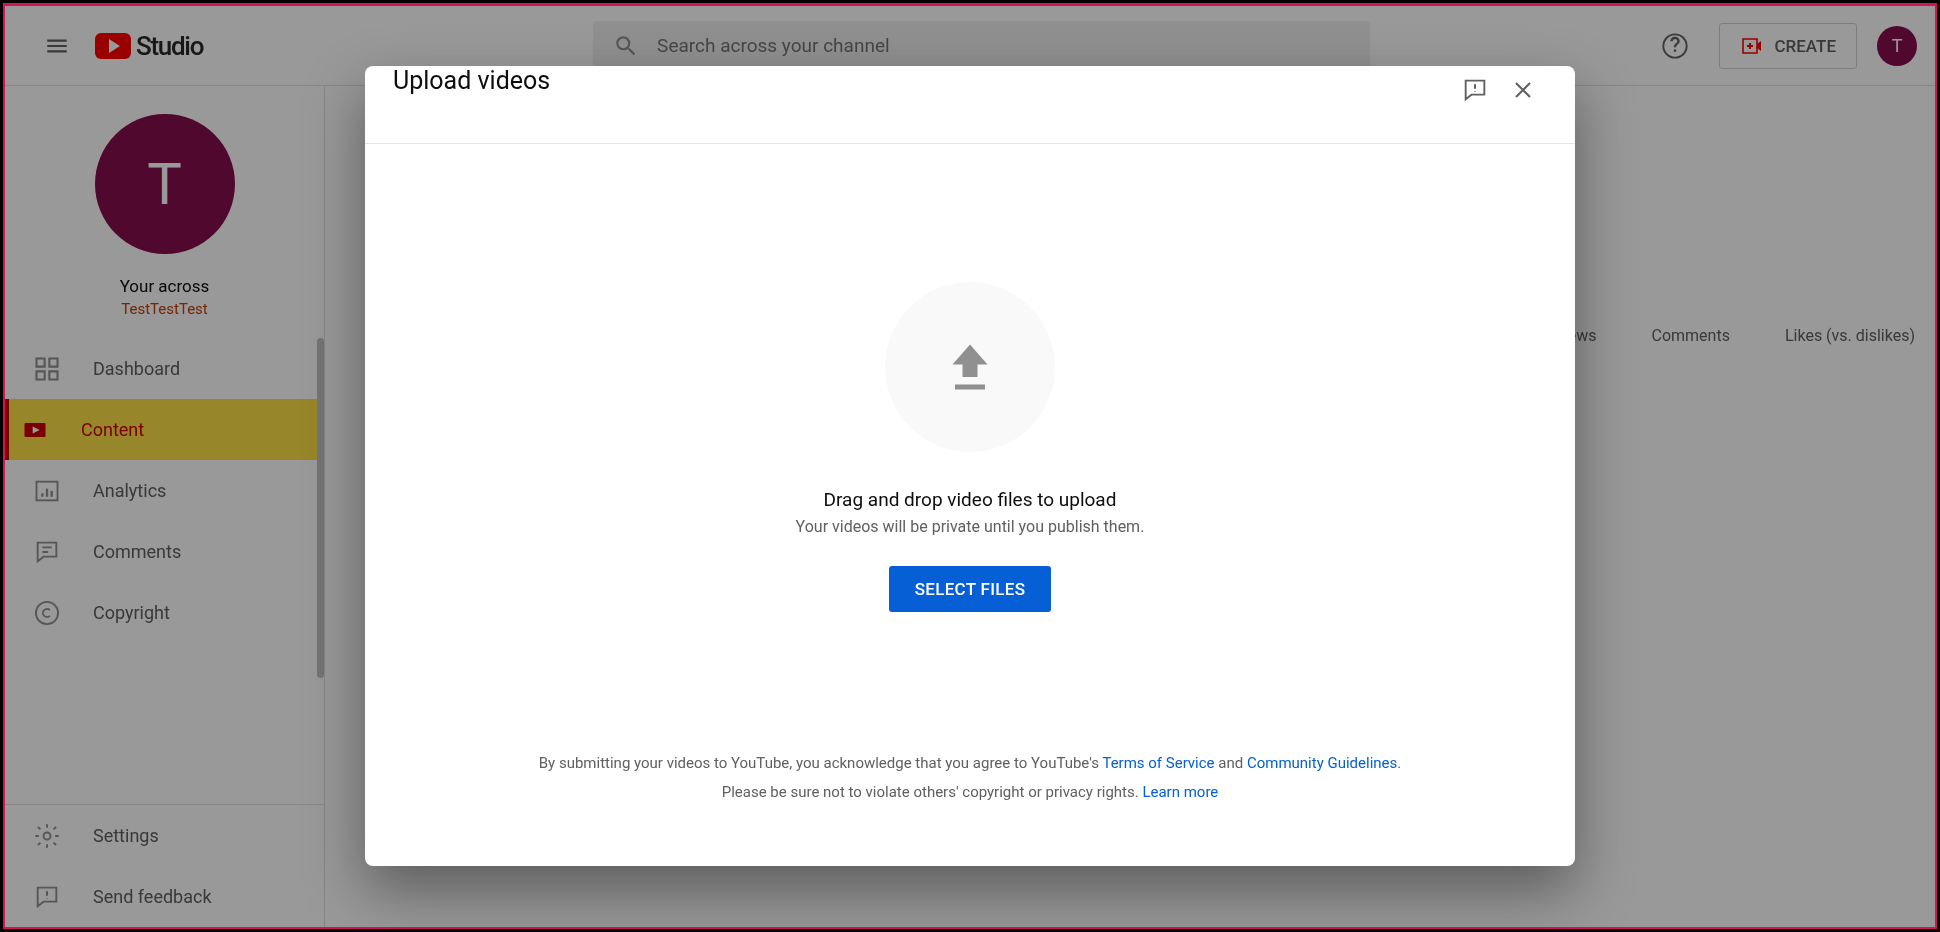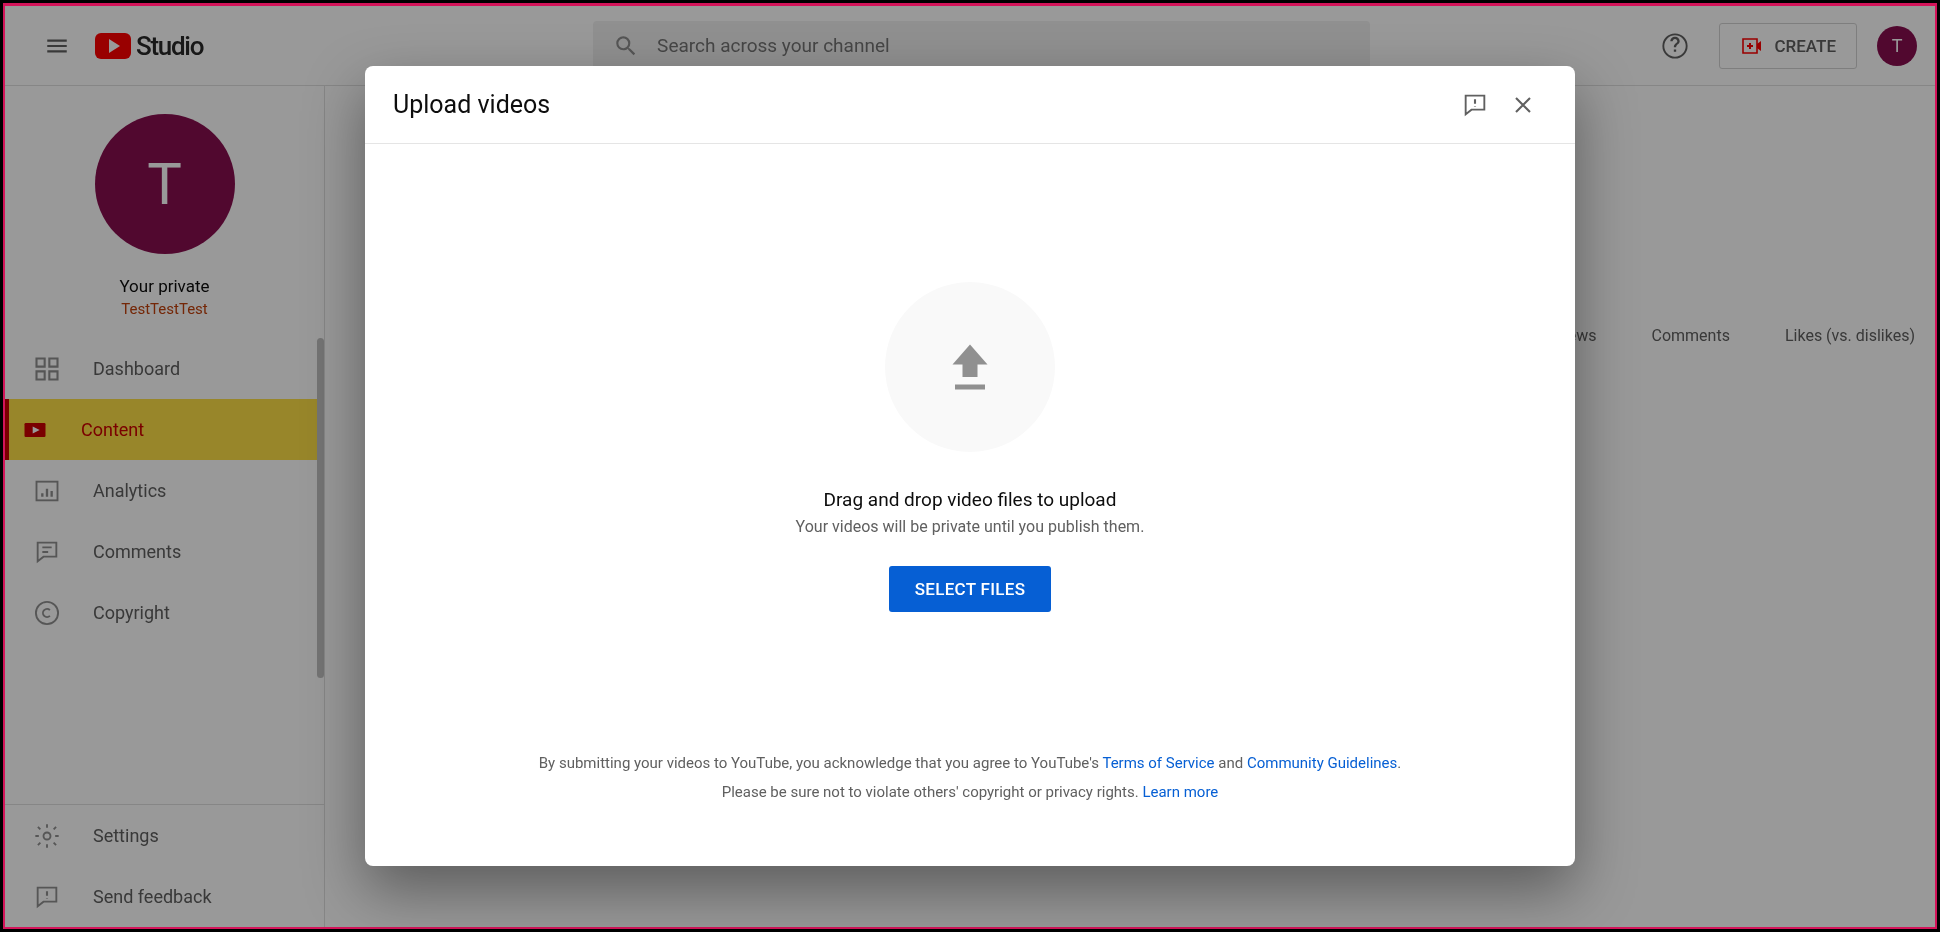--- a/index.html
+++ b/index.html
@@ -36,21 +36,21 @@
 .nav-item svg { width:28px; height:28px; color:#909090; }
 .nav-item.active { background:#fde047; color:#cc0000; border-left:4px solid #cc0000; padding-left:12px; }
 .nav-item.active svg { color:#cc0000; }
 .nav-bottom { border-top:1px solid #e0e0e0; }
 
 
 .content-cols { position:absolute; top:320px; right:20px; display:flex; gap:55px; font-size:16px; color:#606060; }
 
 
 .dialog { position:absolute; z-index:100; top:60px; left:50%; transform:translateX(-50%); width:1210px; height:800px; background:#fff; border-radius:8px; box-shadow:0 24px 60px rgba(0,0,0,0.4); display:flex; flex-direction:column; }
-.dialog-header { height:78px; display:flex; align-items:center; padding:0 28px; border-bottom:1px solid #e5e5e5; }
+.dialog-header { height:78px; display:flex; align-items:flex-start; padding:0 28px; border-bottom:1px solid #e5e5e5; }
 .dialog-title { font-size:25px; color:#0d0d0d; flex:1; }
 .dialog-header .icon-btn svg { width:28px; height:28px; color:#606060; }
 .dialog-body { flex:1; display:flex; flex-direction:column; align-items:center; justify-content:center; }
 .upload-circle { width:170px; height:170px; border-radius:50%; background:#f9f9f9; display:flex; align-items:center; justify-content:center; cursor:pointer; }
 .upload-circle svg { width:60px; height:60px; color:#909090; }
 .drop-title { margin-top:36px; font-size:19px; color:#0d0d0d; }
 .drop-sub { margin-top:6px; font-size:16px; color:#606060; }
 .select-btn { margin-top:30px; background:#065fd4; color:#fff; border:none; padding:13px 26px; font-size:17px; font-weight:500; border-radius:3px; cursor:pointer; letter-spacing:0.3px; }
 .dialog-footer { padding:0 40px 60px; text-align:center; font-size:15px; color:#606060; line-height:1.9; }
 .dialog-footer a { color:#065fd4; text-decoration:none; }
@@ -90,21 +90,21 @@
           </svg>
         <span>CREATE</span>
       </div>
       <div class="avatar">T</div>
     </div>
   </div>
 
   <div class="sidebar">
     <div class="channel-block">
       <div class="channel-avatar">T</div>
-      <div class="channel-title">Your private</div>
+      <div class="channel-title">Your across</div>
       <div class="channel-name">TestTestTest</div>
     </div>
     <div class="nav-scroll">
       <div class="nav-item">
         <svg viewBox="0 0 24 24">
             <path fill="none" stroke="currentColor" stroke-width="1.8" d="M3 3h7v7H3zM14 3h7v7h-7zM3 14h7v7H3zM14 14h7v7h-7z"></path>
           </svg>
         <span>Dashboard</span>
       </div>
       <div class="nav-item active">

